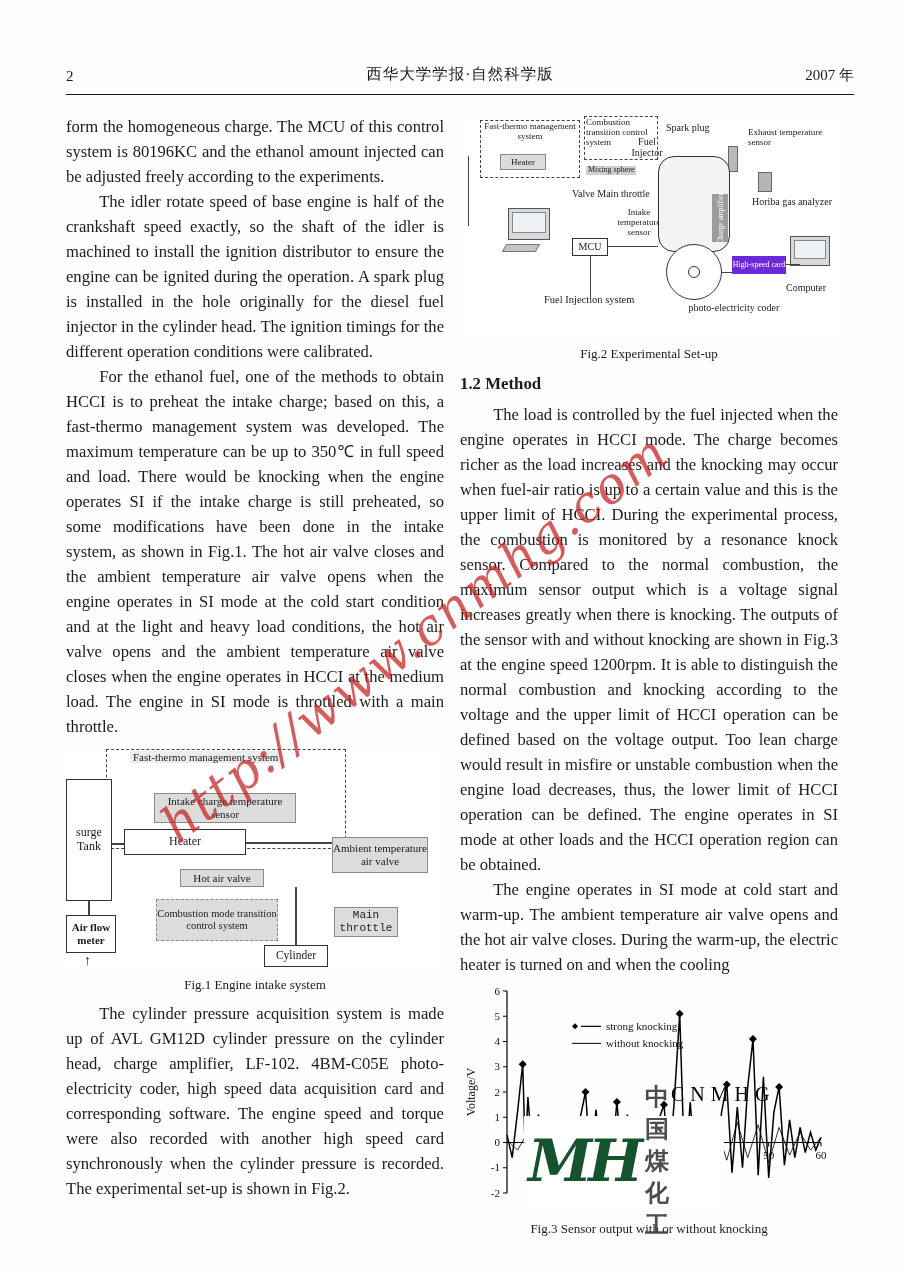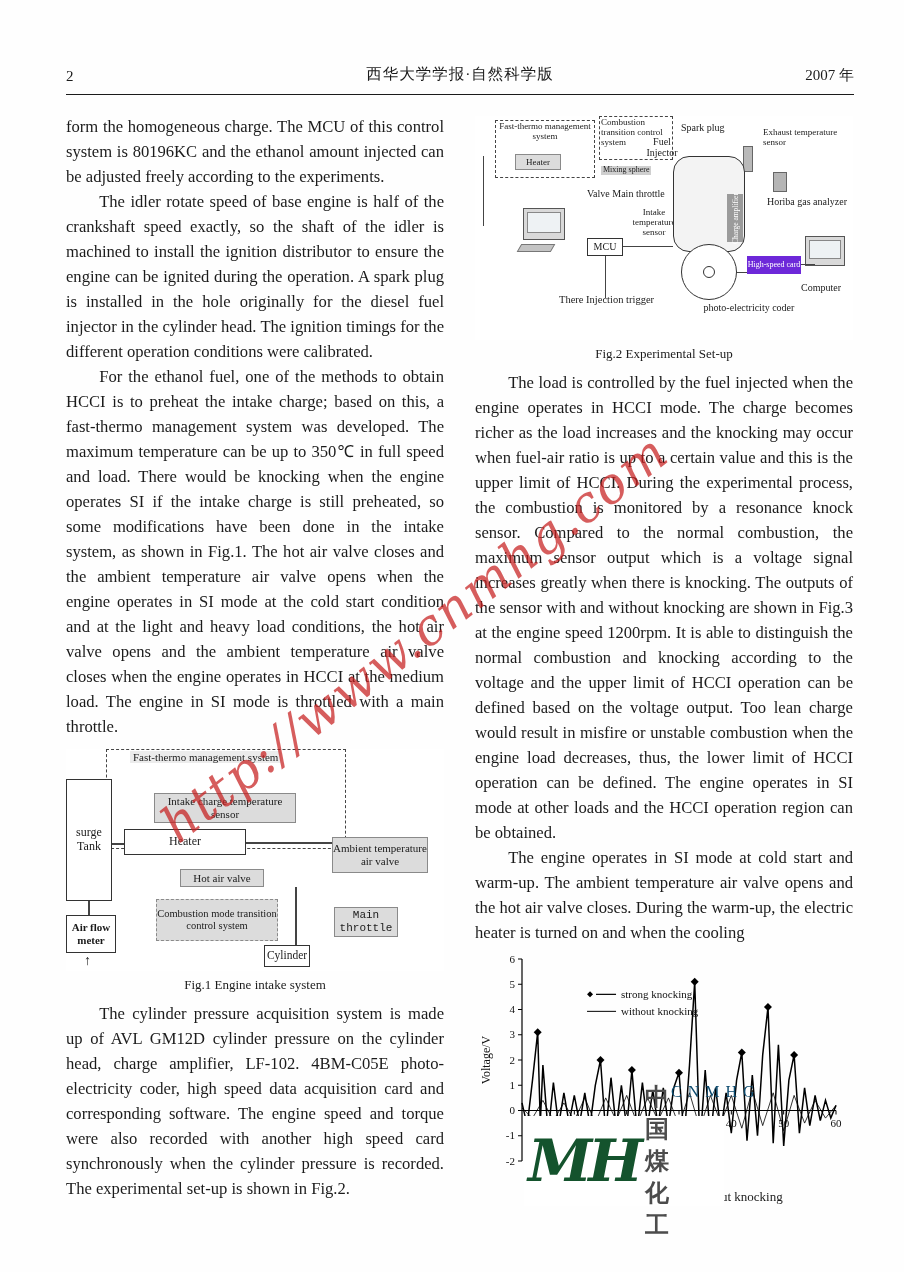--- a/index.html
+++ b/index.html
@@ -11,21 +11,21 @@
   .page-header {
     position:absolute; top:64px; left:66px; right:50px;
     display:flex; align-items:flex-end;
     border-bottom:1.6px solid #1b1b1b; padding-bottom:9px;
     font-size:15px;
   }
   .page-header .pnum { width:90px; }
   .page-header .jtitle { flex:1; text-align:center; font-size:15.5px; letter-spacing:1px; }
   .page-header .pyear { width:90px; text-align:right; }
 
-  .columns { position:absolute; top:114px; left:66px; right:49px; display:flex; gap:31px; }
+  .columns { position:absolute; top:114px; left:66px; right:49px; display:flex; gap:16px; }
   .col { width:378px; }
 
   p.body-text {
     font-size:16.6px; line-height:25px; text-align:justify; text-indent:2em;
   }
   p.no-indent { text-indent:0; }
 
   h2.section-head { font-size:16.8px; font-weight:bold; margin:12px 0 8px 0; }
 
   figure { margin:10px 0 8px 0; }
@@ -69,21 +69,21 @@
   .brand-logo {
     position:absolute; left:524px; top:1116px; width:200px; height:90px;
     background:#ffffff; display:flex; align-items:center; z-index:5; padding:4px;
   }
   .brand-logo .glyph {
     font-family:"DejaVu Serif", serif; font-weight:bold; font-style:italic;
     font-size:58px; color:#14532d; line-height:1; margin-right:6px; letter-spacing:-4px;
   }
   .brand-logo .btxt { display:flex; flex-direction:row; }
   .brand-logo .cn { font-size:24px; font-weight:bold; color:#4c4c4c; letter-spacing:2px; }
-  .brand-logo .en { font-size:16px; color:#0c4a6e; letter-spacing:6px; margin-top:2px; }
+  .brand-logo .en { font-size:20px; color:#000000; letter-spacing:6px; margin-top:2px; }
 </style>
 </head>
 <body>
 
 <div class="page-header">
   <div class="pnum">2</div>
   <div class="jtitle">西华大学学报·自然科学版</div>
   <div class="pyear">2007 年</div>
 </div>
 
@@ -99,21 +99,21 @@
         <div class="lbl dashed" style="left:40px; top:0; width:240px; height:100px;"></div>
         <div class="freelabel" style="left:64px; top:2px; background:#ececec; padding:0 3px;">Fast-thermo management system</div>
         <div class="lbl box" style="left:0; top:30px; width:46px; height:122px; font-size:12px;">surge Tank</div>
         <div class="lbl shaded" style="left:88px; top:44px; width:142px; height:30px;">Intake charge temperature sensor</div>
         <div class="lbl box" style="left:58px; top:80px; width:122px; height:26px; font-size:12px;">Heater</div>
         <div class="lbl shaded" style="left:266px; top:88px; width:96px; height:36px;">Ambient temperature air valve</div>
         <div class="lbl shaded" style="left:114px; top:120px; width:84px; height:18px;">Hot air valve</div>
         <div class="lbl box" style="left:0; top:166px; width:50px; height:38px;font-weight:bold;">Air flow meter</div>
         <div class="lbl shaded" style="left:90px; top:150px; width:122px; height:42px; border-style:dashed; font-size:10.5px;">Combustion mode transition control system</div>
         <div class="lbl shaded" style="left:268px; top:158px; width:64px; height:30px;font-family:Liberation Mono, monospace;">Main throttle</div>
-        <div class="lbl box" style="left:198px; top:196px; width:46px; height:22px; font-size:11.5px;">Cylinder</div>
+        <div class="lbl box" style="left:198px; top:196px; width:64px; height:22px; font-size:11.5px;">Cylinder</div>
         <div class="ln" style="left:46px; top:94px; width:12px; height:1.5px;"></div>
         <div class="ln" style="left:22px; top:152px; width:1.5px; height:14px;"></div>
         <div class="ln" style="left:180px; top:93px; width:86px; height:1.5px;"></div>
         <div class="ln" style="left:229px; top:138px; width:1.5px; height:58px;"></div>
         <div class="freelabel" style="left:18px; top:204px; font-size:14px;">↑</div>
       </div>
       <figcaption>Fig.1  Engine intake system</figcaption>
     </figure>
 
     <p class="body-text">The cylinder pressure acquisition system is made up of AVL GM12D cylinder pressure on the cylinder head, charge amplifier, LF-102. 4BM-C05E photo-electricity coder, high speed data acquisition card and corresponding software. The engine speed and torque were also recorded with another high speed card synchronously when the cylinder pressure is recorded. The experimental set-up is shown in Fig.2.</p>
@@ -146,31 +146,32 @@
         <div class="monitor" style="left:48px; top:92px; width:42px; height:32px;">
             <div class="screen"></div>
           </div>
         <div class="lbl" style="left:44px; top:128px; width:34px; height:8px; background:#c4c4c4; border:1px solid #777; transform:skewX(-30deg);"></div>
         <div class="lbl box" style="left:112px; top:122px; width:36px; height:18px; font-size:10px;">MCU</div>
         <div class="darkcard" style="left:272px; top:140px; width:54px; height:18px;">High-speed card</div>
         <div class="monitor" style="left:330px; top:120px; width:40px; height:30px;">
             <div class="screen"></div>
           </div>
         <div class="freelabel" style="left:326px; top:166px;">Computer</div>
-        <div class="freelabel" style="left:84px; top:178px; font-size:10.5px;">There Injection trigger</div>
+        <div class="freelabel" style="left:84px; top:178px; font-size:10.5px;">Fuel Injection system</div>
         <div class="freelabel" style="left:226px; top:186px; width:96px; text-align:center;">photo-electricity coder</div>
         <div class="ln" style="left:148px; top:130px; width:50px; height:1.2px;"></div>
         <div class="ln" style="left:130px; top:140px; width:1.2px; height:42px;"></div>
         <div class="ln" style="left:262px; top:156px; width:10px; height:1.2px;"></div>
         <div class="ln" style="left:326px; top:148px; width:14px; height:1.2px;"></div>
         <div class="ln" style="left:8px; top:40px; width:1.2px; height:70px;"></div>
       </div>
       <figcaption>Fig.2  Experimental Set-up</figcaption>
     </figure>
 
+    <h2 class="section-head">1.2  Method</h2>
     <p class="body-text">The load is controlled by the fuel injected when the engine operates in HCCI mode. The charge becomes richer as the load increases and the knocking may occur when fuel-air ratio is up to a certain value and this is the upper limit of HCCI. During the experimental process, the combustion is monitored by a resonance knock sensor. Compared to the normal combustion, the maximum sensor output which is a voltage signal increases greatly when there is knocking. The outputs of the sensor with and without knocking are shown in Fig.3 at the engine speed 1200rpm. It is able to distinguish the normal combustion and knocking according to the voltage and the upper limit of HCCI operation can be defined based on the voltage output. Too lean charge would result in misfire or unstable combustion when the engine load decreases, thus, the lower limit of HCCI operation can be defined. The engine operates in SI mode at other loads and the HCCI operation region can be obtained.</p>
     <p class="body-text">The engine operates in SI mode at cold start and warm-up. The ambient temperature air valve opens and the hot air valve closes. During the warm-up, the electric heater is turned on and when the cooling</p>
 
     <figure id="fig3-wrap">
       <svg id="fig3-svg" width="372" height="238">
           <line x1="44" y1="10" x2="44" y2="212" stroke="#000" stroke-width="1.2"></line>
           <line x1="44" y1="161.5" x2="358" y2="161.5" stroke="#000" stroke-width="1.2"></line>
           <line x1="40" y1="212" x2="44" y2="212" stroke="#000" stroke-width="1"></line>
           <text x="37" y="215.5" text-anchor="end" font-size="11">-2</text>
           <line x1="40" y1="186.75" x2="44" y2="186.75" stroke="#000" stroke-width="1"></line>

